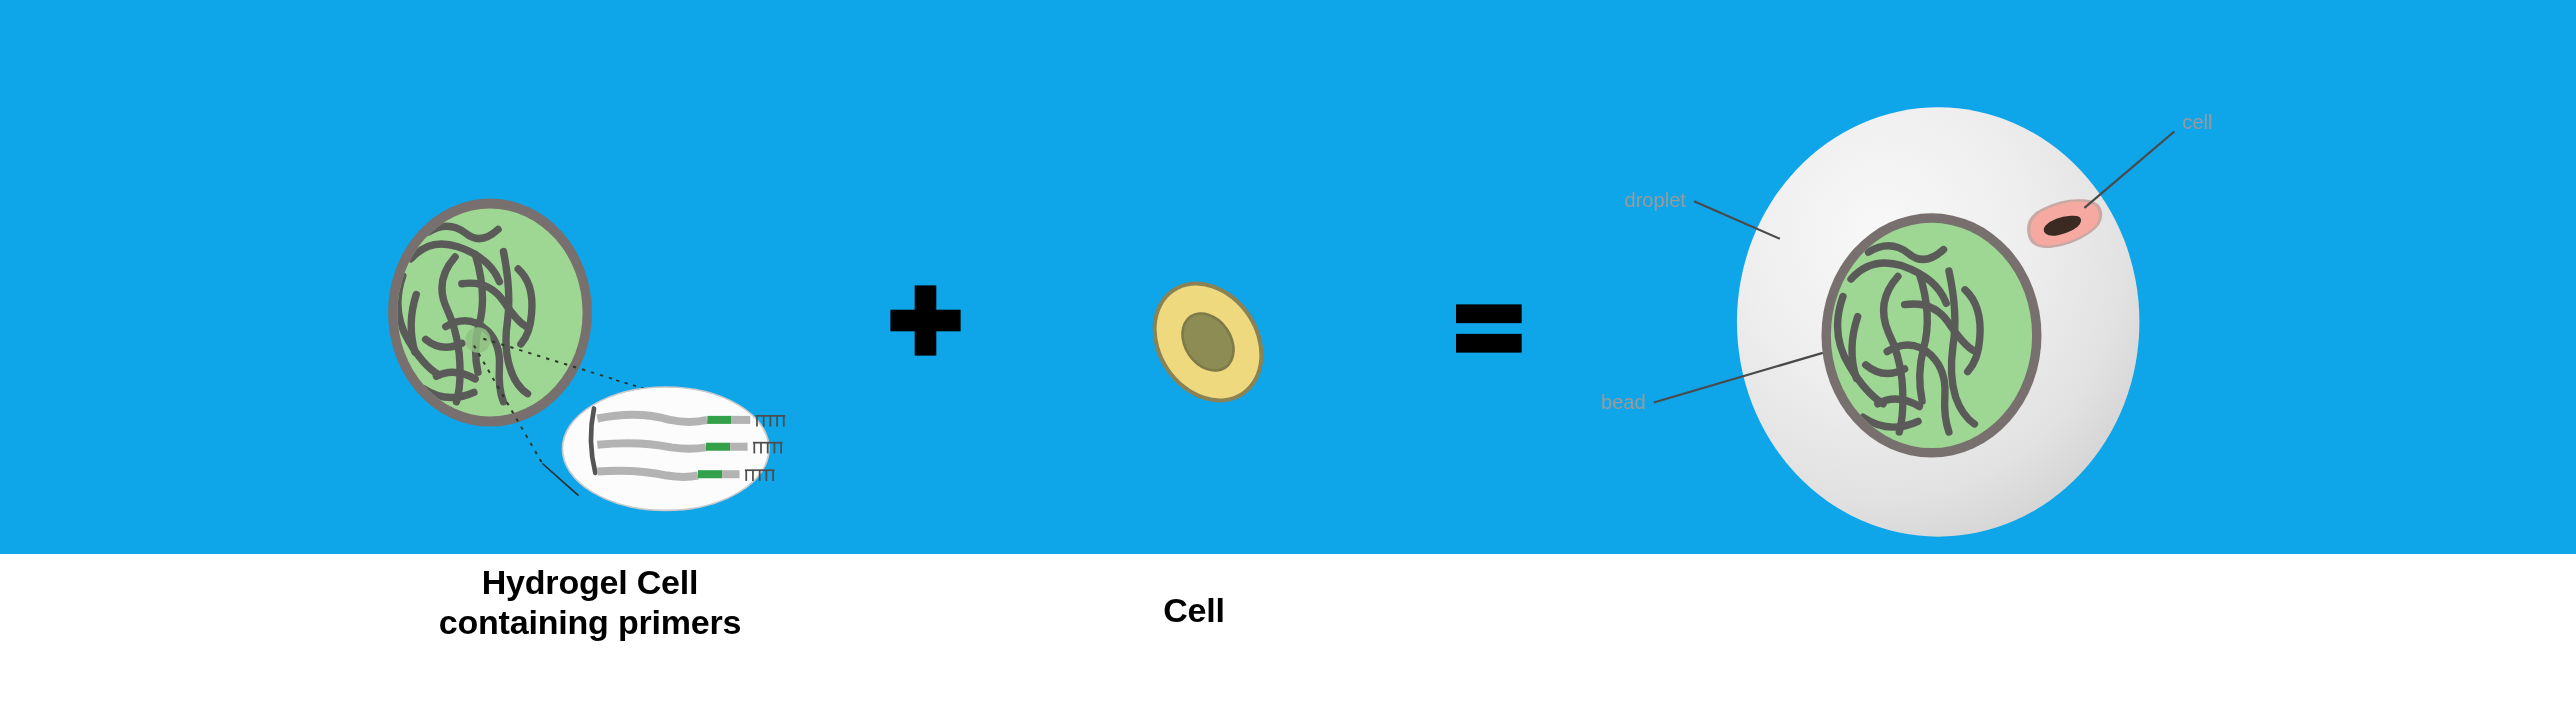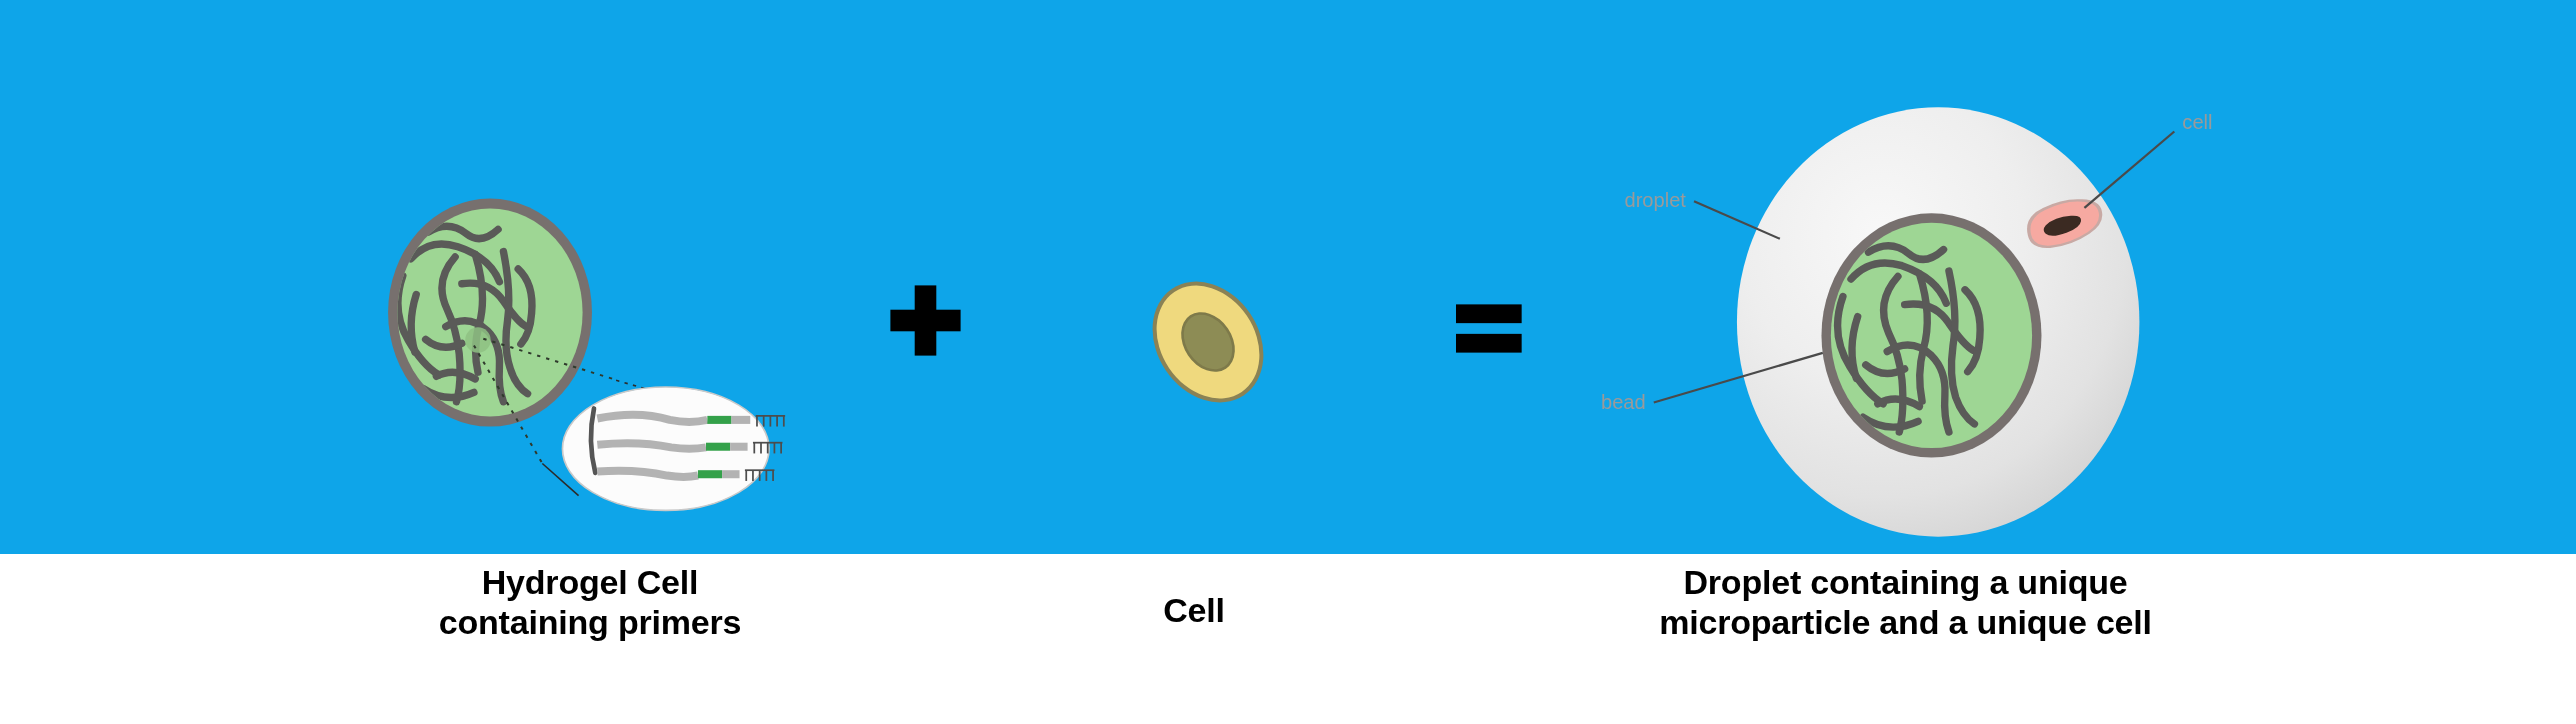--- a/index.html
+++ b/index.html
@@ -226,17 +226,15 @@
       <text class="lbl-small" x="234" y="178" text-anchor="end">droplet</text>
       <text class="lbl-small" x="174" y="480" text-anchor="end">bead</text>
     </svg>
   </div>
 
   <div class="caption" id="caption-bead">Hydrogel Cell
 containing primers</div>
 
   <div class="caption" id="caption-cell">Cell</div>
 
-  <div class="caption" id="caption-drop">Droplet containing a unique
-microparticle and a unique cell</div>
 
 </div>
 
 
 </body></html>

